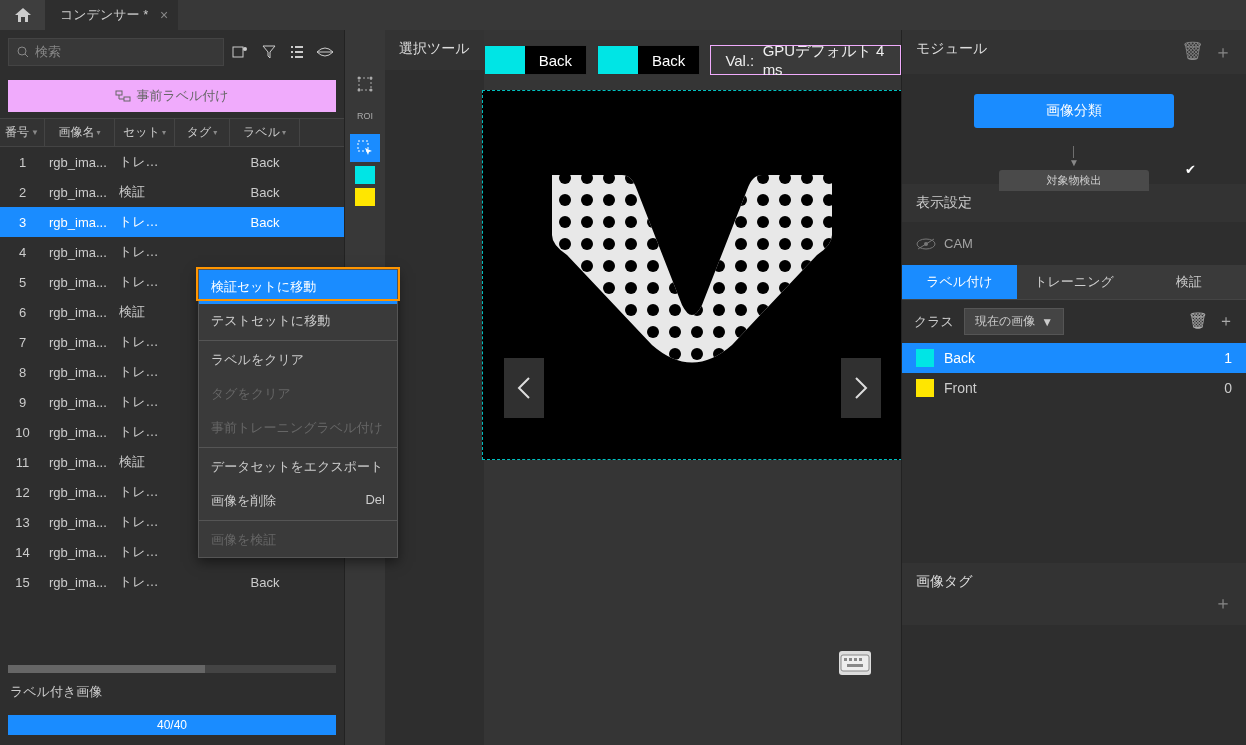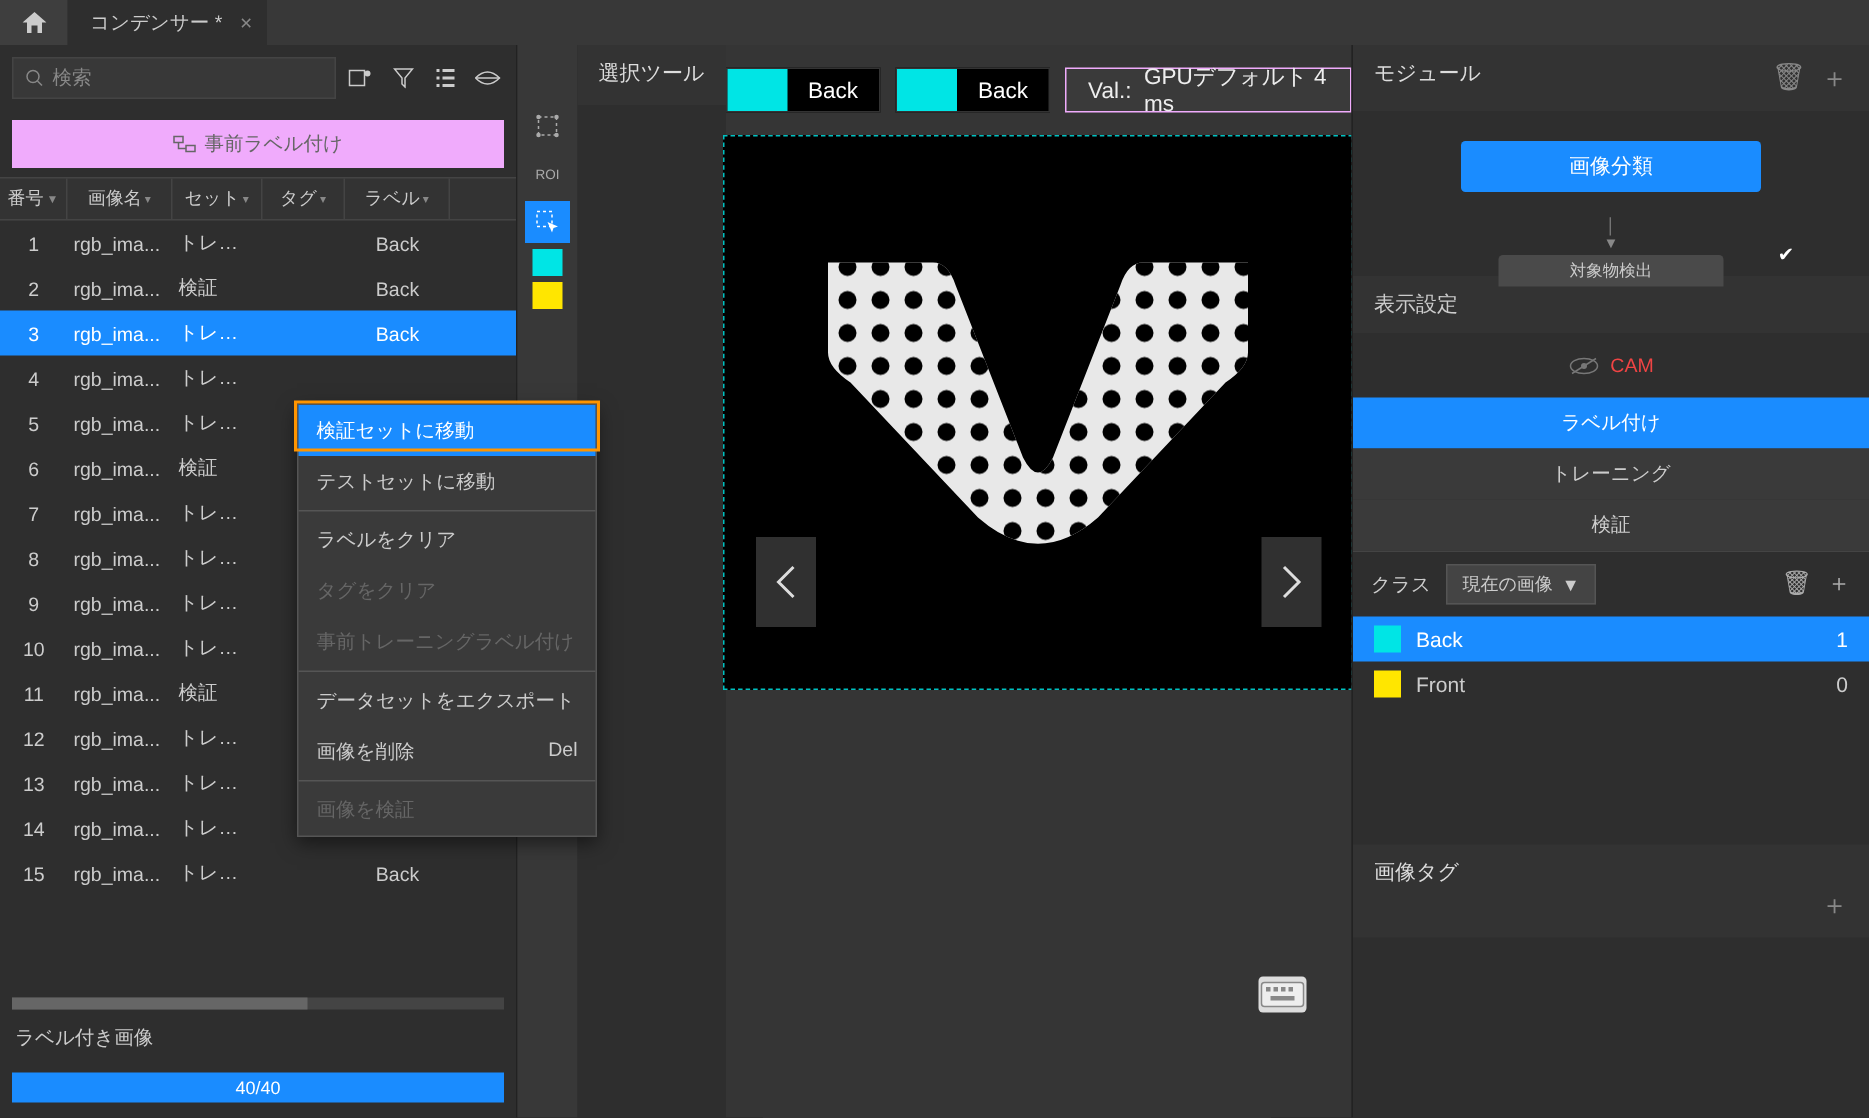--- a/index.html
+++ b/index.html
@@ -54,22 +54,22 @@
 .nav-right { right: 20px; }
 .kbd-icon { position: absolute; bottom: 70px; right: 30px; width: 32px; height: 24px; background: #ddd; border-radius: 3px; }
 .right-panel { width: 345px; background: #2e2e2e; display: flex; flex-direction: column; border-left: 1px solid #222; }
 .panel-section-head { padding: 10px 14px; font-size: 14px; color: #ddd; background: #333; display: flex; }
 .panel-section-head .actions { margin-left: auto; display: flex; gap: 10px; color: #888; font-size: 18px; }
 .module-node { margin: 20px auto 18px auto; width: 200px; background: #1a8cff; color: #fff; padding: 8px 0; text-align: center; border-radius: 3px; font-size: 14px; }
 .module-check { position: absolute; right: 50px; top: 88px; color: #fff; }
 .module-connector { text-align: center; color: #888; font-size: 10px; }
 .module-sub { margin: 2px auto; width: 150px; background: #4a4a4a; color: #ccc; padding: 3px; text-align: center; font-size: 11px; border-radius: 3px 3px 0 0; }
 .display-settings { padding: 10px 14px; background: #333; font-size: 14px; }
-.cam-row { padding: 14px; color: #ef4444; display: flex; align-items: center; gap: 8px; justify-content: center; }
-.tabs { display: flex; border-bottom: 1px solid #444; flex-direction: column; }
+.cam-row { padding: 14px; color: #a3a3a3; display: flex; align-items: center; gap: 8px; }
+.tabs { display: flex; border-bottom: 1px solid #444; }
 .rtab { flex: 1; padding: 8px; text-align: center; background: #3a3a3a; font-size: 13px; }
 .rtab.active { background: #1a8cff; color: #fff; }
 .class-row { padding: 8px 12px; display: flex; align-items: center; gap: 10px; }
 .select { background: #444; padding: 4px 10px; border: 1px solid #555; font-size: 12px; display: flex; align-items: center; gap: 6px; }
 .class-item { display: flex; align-items: center; padding: 6px 14px; gap: 10px; font-size: 14px; }
 .class-item.active { background: #1a8cff; color: #fff; }
 .class-sw { width: 18px; height: 18px; }
 .class-count { margin-left: auto; }
 .imgtag-head { margin-top: auto; flex-direction: column; }
 .context-menu { position: absolute; left: 198px; top: 269px; width: 200px; background: #3a3a3a; border: 1px solid #555; box-shadow: 0 4px 12px rgba(0,0,0,0.5); z-index: 100; }

